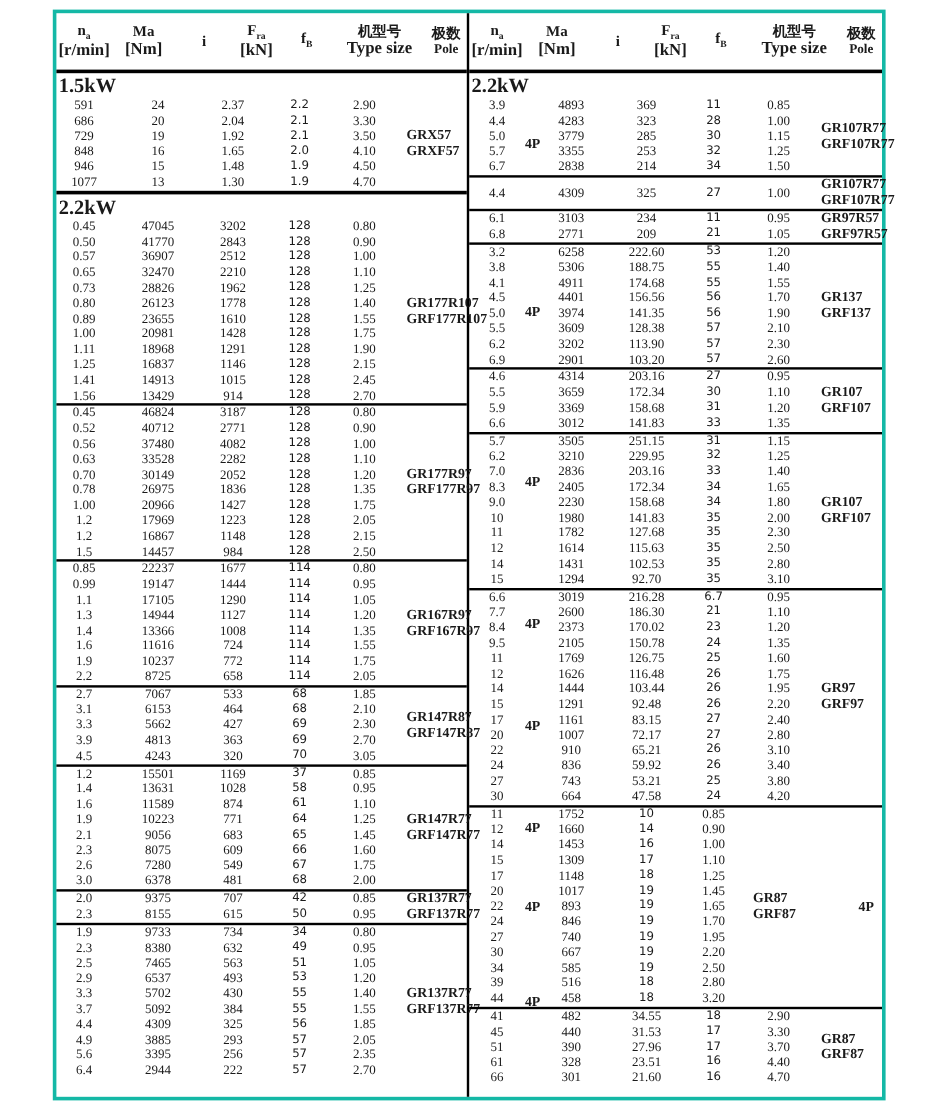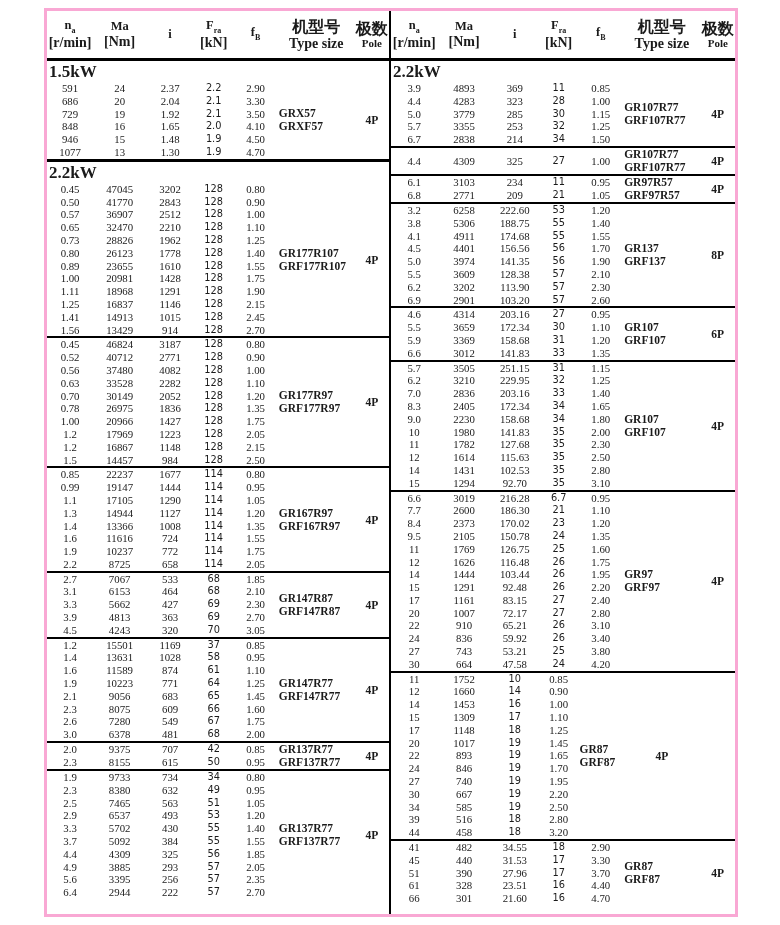--- a/index.html
+++ b/index.html
@@ -1,39 +1,39 @@
 <!DOCTYPE html>
 <html><head>
 <meta charset="utf-8">
 <style>
   * { margin:0; padding:0; box-sizing:border-box; }
   html,body { width:780px; height:925px; background:#ffffff; overflow:hidden;
               font-family:"Liberation Serif", serif; color:#1a1a1a; }
   .outer { position:absolute; left:44px; top:8px; width:694px; height:909px;
-           border:3px solid #f9a8d4; display:flex; background:#fff; }
+           border:3px solid #14b8a6; display:flex; background:#fff; }
   .half  { width:50%; height:100%; display:flex; flex-direction:column; }
   .half.left { border-right:2px solid #000; }
 
   .thead { height:50px; border-bottom:3px solid #000; display:grid;
            grid-template-columns:13.5% 15.5% 14% 11.5% 13% 22.5% 10%;
            align-items:center; text-align:center; }
   .hcell { line-height:1.1; }
   .hmain { font-weight:bold; font-size:12.5px; display:block; }
   .hmain sub { font-size:8px; }
   .hunit { font-weight:bold; font-size:14px; display:block; }
-  .hcell.cjk .hmain { font-size:16px; font-family:"Liberation Sans", sans-serif; }
+  .hcell.cjk .hmain { font-size:12px; font-family:"Liberation Sans", sans-serif; }
   .hcell.pole-h .hunit { font-family:Liberation Serif, serif; font-size:11px; }
 
   .tbody { flex:1; display:flex; flex-direction:column; }
   .section { border-top:3px solid #000; }
   .tbody .section:first-child { border-top:none; }
   .sec-title { font-weight:bold; font-size:17px; line-height:21px; height:21px;
                padding-left:2px; letter-spacing:0px; }
   .block { display:grid; grid-template-columns:13.5% 15.5% 14% 11.5% 13% 22.5% 10%;
-           align-items:center; }
+           align-items:center;gap:12px; }
   .block + .block { border-top:2px solid #000; }
   .ncol { display:flex; flex-direction:column; justify-content:center; }
   .cell { height:12.8px; line-height:12.8px; font-size:10.8px; text-align:center;
           white-space:nowrap; }
   .ncol.fra .cell { font-family:"DejaVu Sans", sans-serif; font-size:9.8px; }
   .tcol { align-self:center; padding-left:1px; }
   .tline { font-weight:bold; font-size:11.5px; line-height:13px; white-space:nowrap; }
   .pcol { font-weight:bold; font-size:11.5px; text-align:center; }
 </style>
 </head>

